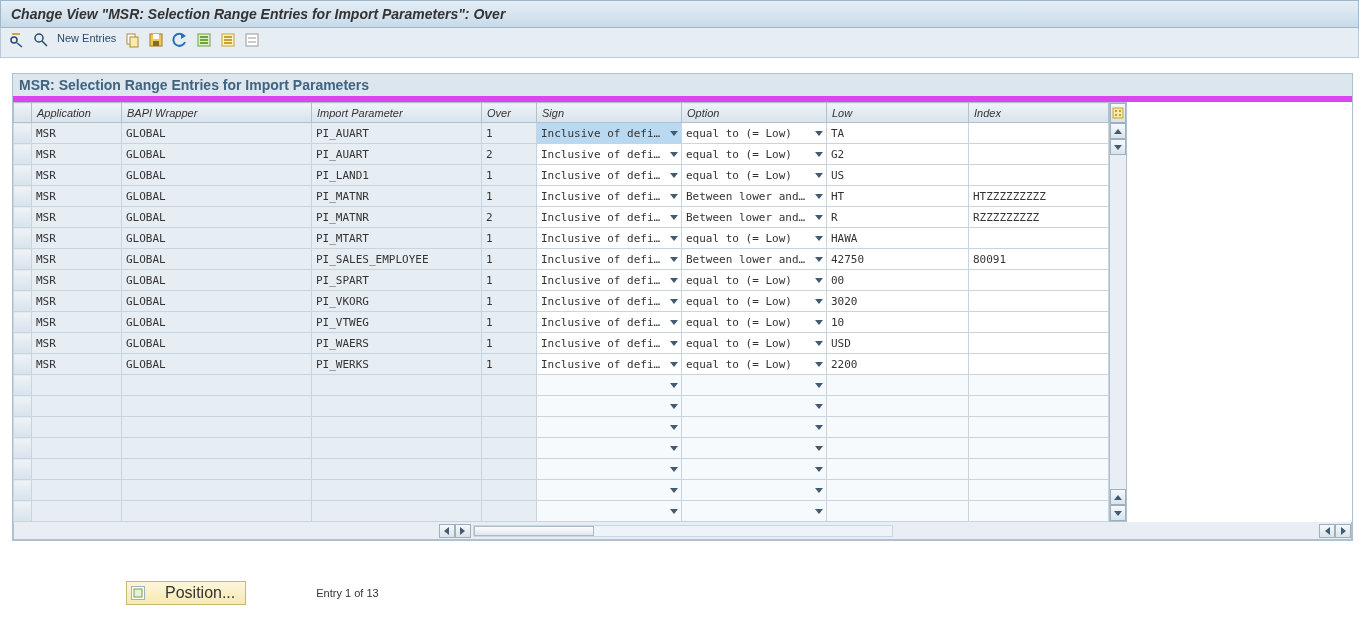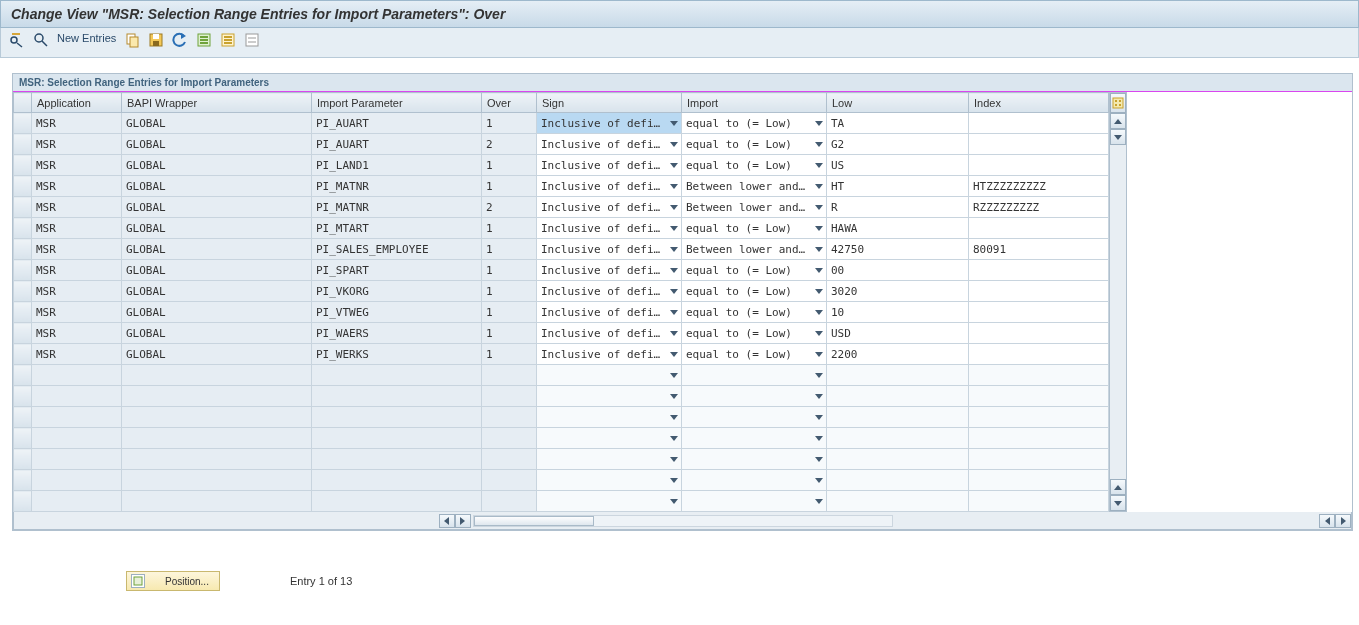--- a/index.html
+++ b/index.html
@@ -33,31 +33,31 @@
   
   .content { padding:15px 6px 6px 6px; flex:1; display:flex; flex-direction:column;}
   
   .panel {
     border:1px solid #b0c0ce; 
     display:flex; flex-direction:column;
     margin-left:6px;
   }
   .panel-header {
     background:#dbe6ef; color:#41637e; font-weight:bold;
-    padding:3px 6px; border-bottom:1px solid #d946ef;
-    font-size:10px;
+    padding:3px 6px; border-bottom:6px solid #d946ef;
+    font-size:14px;
   }
   
   .grid-wrap { display:flex; }
   .grid { border-collapse:collapse; table-layout:fixed; }
   .grid th {
     background: linear-gradient(#eef3f7,#d8e3ec);
     border:1px solid #b0c0ce; text-align:left; padding:3px 5px;
     font-weight:normal; color:#333; height:20px;
-    overflow:hidden; white-space:nowrap; position:relative;
+    overflow:hidden; white-space:nowrap; position:relative;font-style:italic;
   }
   .grid td {
     border:1px solid #c8d4de; padding:2px 4px; height:21px;
     background:#e6edf3; font-family:"Andale Mono","Lucida Console",monospace;
     font-size:11px; color:#333; overflow:hidden; white-space:nowrap;
     position:relative;
   }
   .grid td.editable { background:#fff; }
   .grid tr.empty td { background:#e6edf3; }
   .grid tr.empty td.editable { background:#f7fafc; }
@@ -89,21 +89,21 @@
   .hscroll .track { flex:1; height:12px; background:#eef3f7; border:1px solid #ccd6df; margin:0 2px; position:relative;}
   .hscroll .thumb { position:absolute; left:0; top:0; height:100%; width:120px; background:linear-gradient(#fdfdfe,#dfe7ee); border:1px solid #a9bac8;}
   .hscroll .arrow { width:16px; height:14px; background:linear-gradient(#f5f9fc,#d8e3ec); border:1px solid #9db0c0; display:flex; align-items:center; justify-content:center; cursor:pointer;}
   .hscroll .gap { flex:1; }
   
   .footer { margin-top:40px; display:flex; align-items:center; gap:70px; padding-left:120px;}
   .position-btn {
     display:inline-flex; align-items:center; gap:20px;
     background:linear-gradient(#fdf6dc,#f7e9b0);
     border:1px solid #c9b86f; padding:2px 10px 2px 4px; cursor:pointer;
-    font-size:10px; color:#333;
+    font-size:16px; color:#333;
   }
   .position-btn .sq { width:14px; height:14px; background:#fff; border:1px solid #9db0c0; display:flex; align-items:center; justify-content:center;}
   .entry-txt { color:#333; }
 
   
   svg { display:block; }
 </style>
 </head>
 <body>
 
@@ -190,21 +190,21 @@
               <col style="width:140px">
             </colgroup>
             <tbody>
               <tr>
                 <th class="rowsel"></th>
                 <th>Application</th>
                 <th>BAPI Wrapper</th>
                 <th>Import Parameter</th>
                 <th>Over</th>
                 <th>Sign</th>
-                <th>Import</th>
+                <th>Option</th>
                 <th>Low</th>
                 <th>Index</th>
               </tr>
               <tr>
                 <td class="rowsel"></td>
                 <td>MSR</td>
                 <td>GLOBAL</td>
                 <td>PI_AUART</td>
                 <td>1</td>
                 <td class="editable dd highlight">Inclusive of defi…</td>

